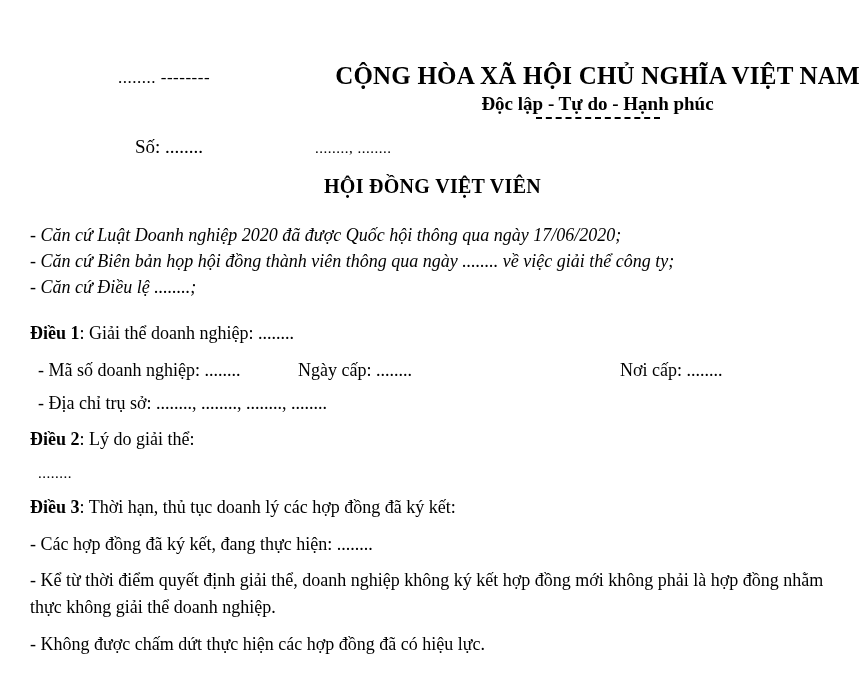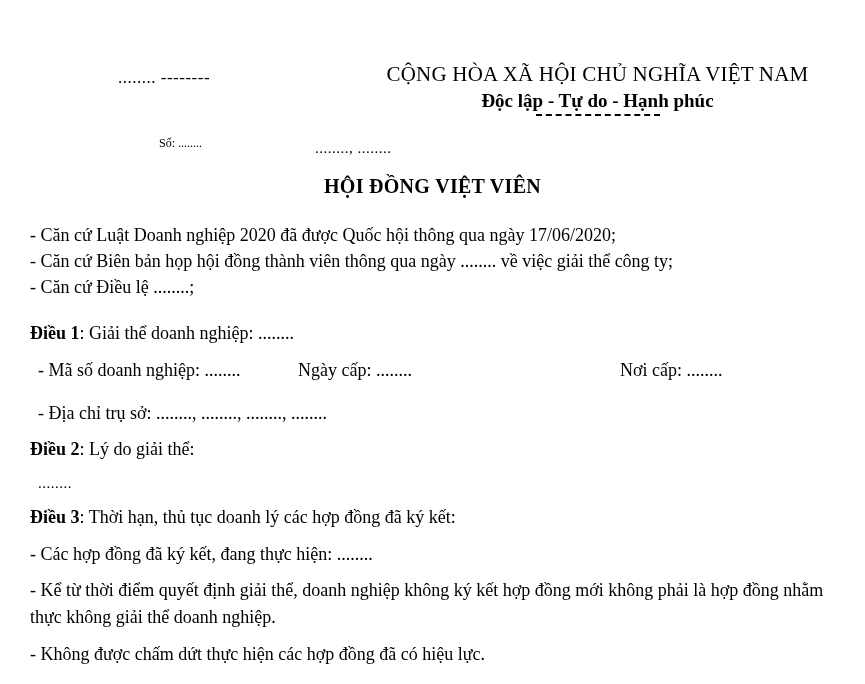--- a/index.html
+++ b/index.html
@@ -33,42 +33,41 @@
     left: 88px;
     top: 68px;
     font-size: 17px;
     letter-spacing: 0.5px;
     white-space: nowrap;
   }
   .so-line {
     position: absolute;
     left: 105px;
     top: 136px;
-    font-size: 12px;
+    font-size: 19px;
     white-space: nowrap;
-    margin-left: 24px;
   }
   .place-date {
     position: absolute;
     left: 285px;
     top: 140px;
     font-size: 15px;
     white-space: nowrap;
     letter-spacing: 0.5px;
   }
   .national {
     position: absolute;
     left: 300px;
     top: 62px;
     width: 535px;
     text-align: center;
   }
   .national .country {
-    font-size: 21px;
-    font-weight: normal;
+    font-size: 25px;
+    font-weight: bold;
     letter-spacing: 0.2px;
     white-space: nowrap;
   }
   .national .motto {
     font-size: 19px;
     font-weight: bold;
     margin-top: 3px;
     white-space: nowrap;
   }
   .national .rule {
@@ -83,20 +82,21 @@
     margin-top: 60px;
     text-align: center;
     font-size: 20px;
     font-weight: bold;
     letter-spacing: 0.3px;
   }
 
   
   .basis {
     margin-top: 24px;
+    font-style: italic;
     font-size: 18px;
     line-height: 1.45;
   }
   .basis div { white-space: nowrap; }
 
   
   .decision-heading {
     margin-top: 20px;
     text-align: center;
     font-size: 20px;
@@ -112,21 +112,21 @@
   }
   .body-block p {
     margin: 0 0 9px 0;
   }
   .art-label { font-weight: bold; text-align: right; }
   .indent { padding-left: 8px; }
 
   .field-row {
     position: relative;
     height: 24px;
-    margin-bottom: 19px;
+    margin-bottom: 9px;
     padding-left: 8px;
   }
   .field-row .f-code { position: absolute; left: 8px; top: 0; white-space: nowrap; }
   .field-row .f-date { position: absolute; left: 268px; top: 0; white-space: nowrap; }
   .field-row .f-place { position: absolute; left: 590px; top: 0; white-space: nowrap; }
 
   .dots-only {
     font-size: 15px;
     letter-spacing: 0.5px;
     margin: 0 0 12px 0;

